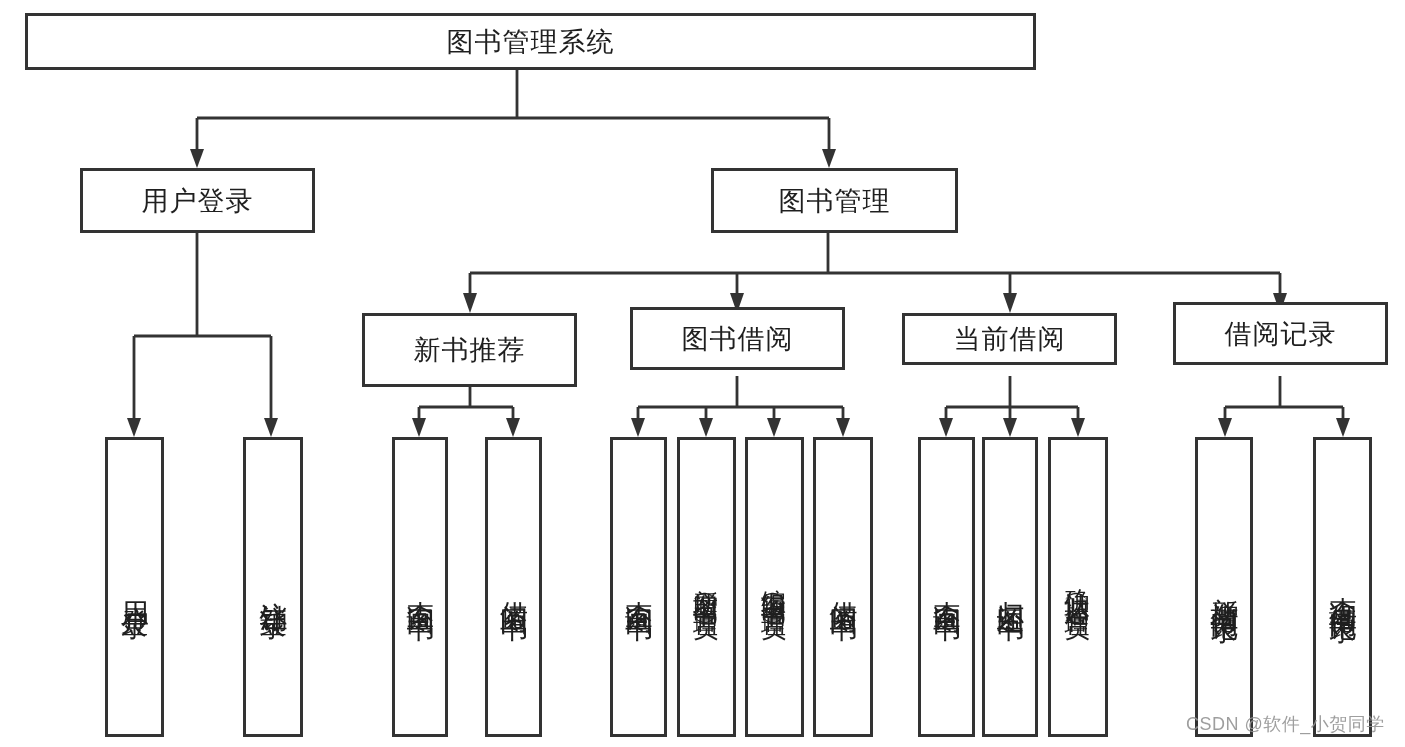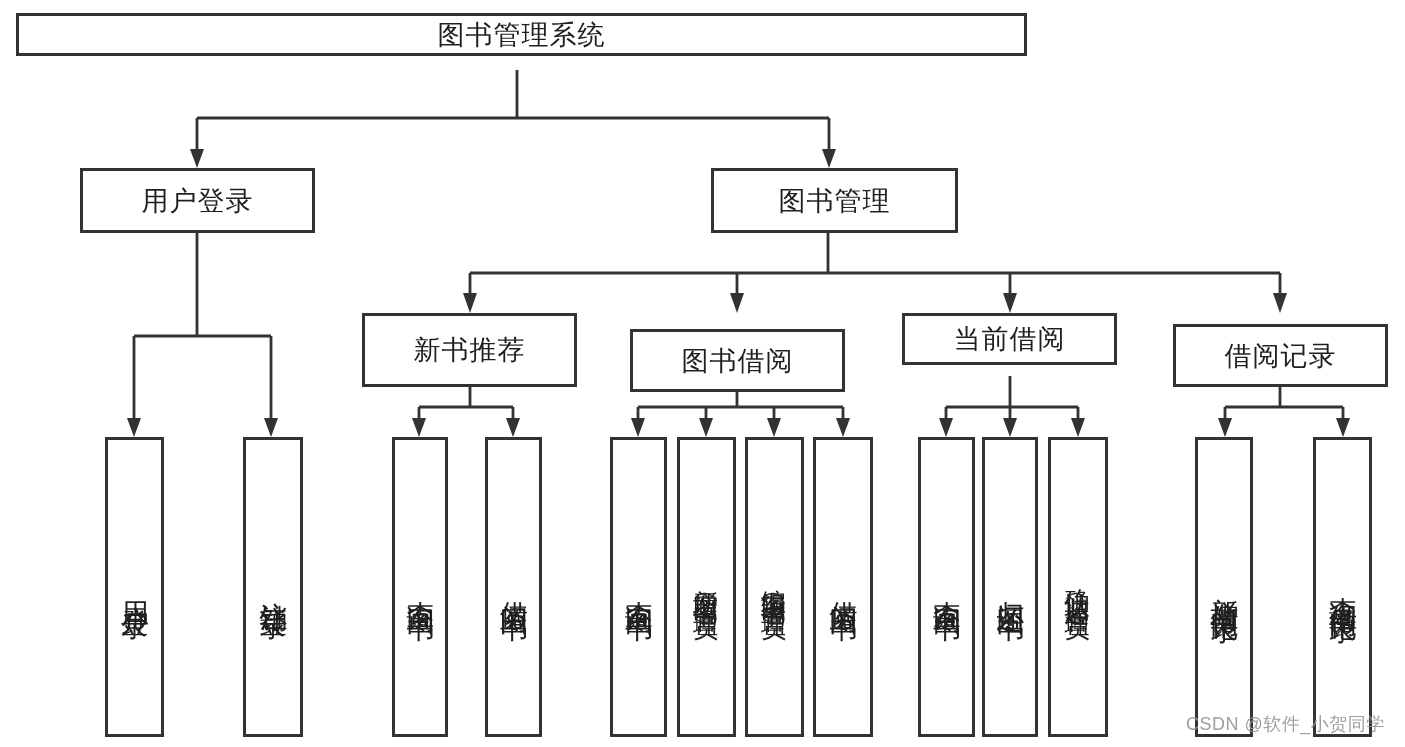--- a/index.html
+++ b/index.html
@@ -112,41 +112,41 @@
       <path class="arrow" d="M1071 418 H1085 L1078 437 Z"></path>
     </g>
 
     <g>
       <path class="line" d="M1280 376 V407 M1225 407 H1343 M1225 407 V419 M1343 407 V419"></path>
       <path class="arrow" d="M1218 418 H1232 L1225 437 Z"></path>
       <path class="arrow" d="M1336 418 H1350 L1343 437 Z"></path>
     </g>
   </svg>
 
-  <div class="node h" style="left:16px; top:13px; width:1011px; height:43px">
+  <div class="node h" style="left:25px; top:13px; width:1011px; height:57px">
     <span>图书管理系统</span>
   </div>
 
   <div class="node h" style="left:80px; top:168px; width:235px; height:65px">
     <span>用户登录</span>
   </div>
   <div class="node h" style="left:711px; top:168px; width:247px; height:65px">
     <span>图书管理</span>
   </div>
 
   <div class="node h" style="left:362px; top:313px; width:215px; height:74px">
     <span>新书推荐</span>
   </div>
-  <div class="node h" style="left:630px; top:329px; width:215px; height:63px">
+  <div class="node h" style="left:630px; top:307px; width:215px; height:63px">
     <span>图书借阅</span>
   </div>
   <div class="node h" style="left:902px; top:313px; width:215px; height:52px">
     <span>当前借阅</span>
   </div>
-  <div class="node h" style="left:1173px; top:324px; width:215px; height:63px">
+  <div class="node h" style="left:1173px; top:302px; width:215px; height:63px">
     <span>借阅记录</span>
   </div>
 
   <div class="node v" style="left:105px; top:437px; width:59px; height:300px">
     <span>用户登录</span>
   </div>
   <div class="node v" style="left:243px; top:437px; width:60px; height:300px">
     <span>注销登录</span>
   </div>
 

